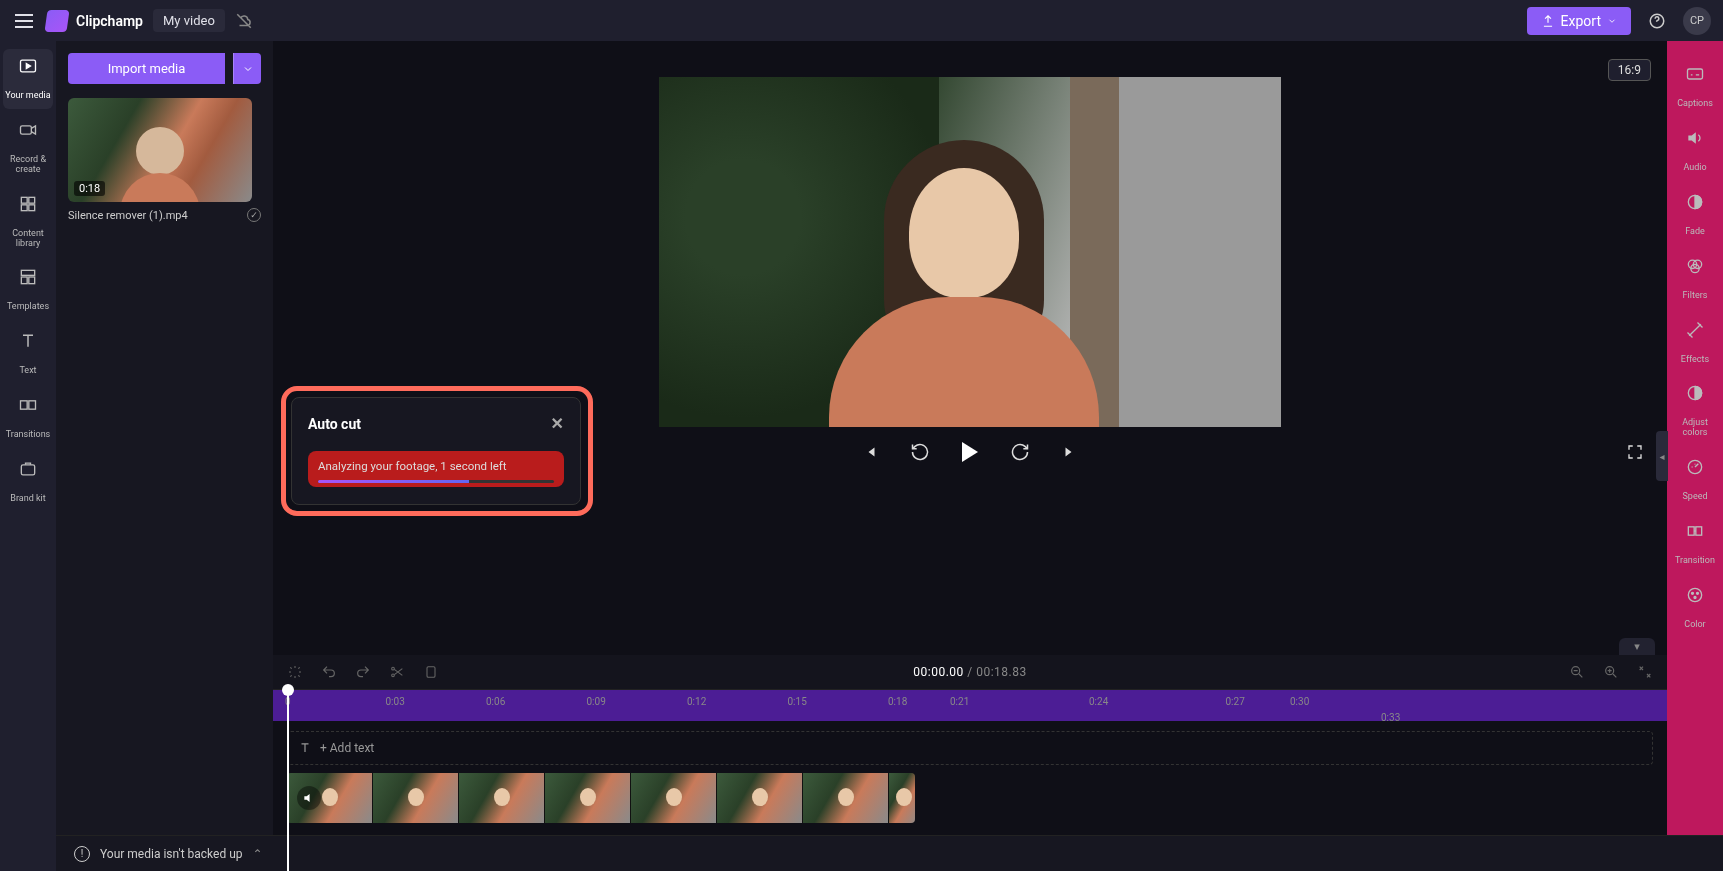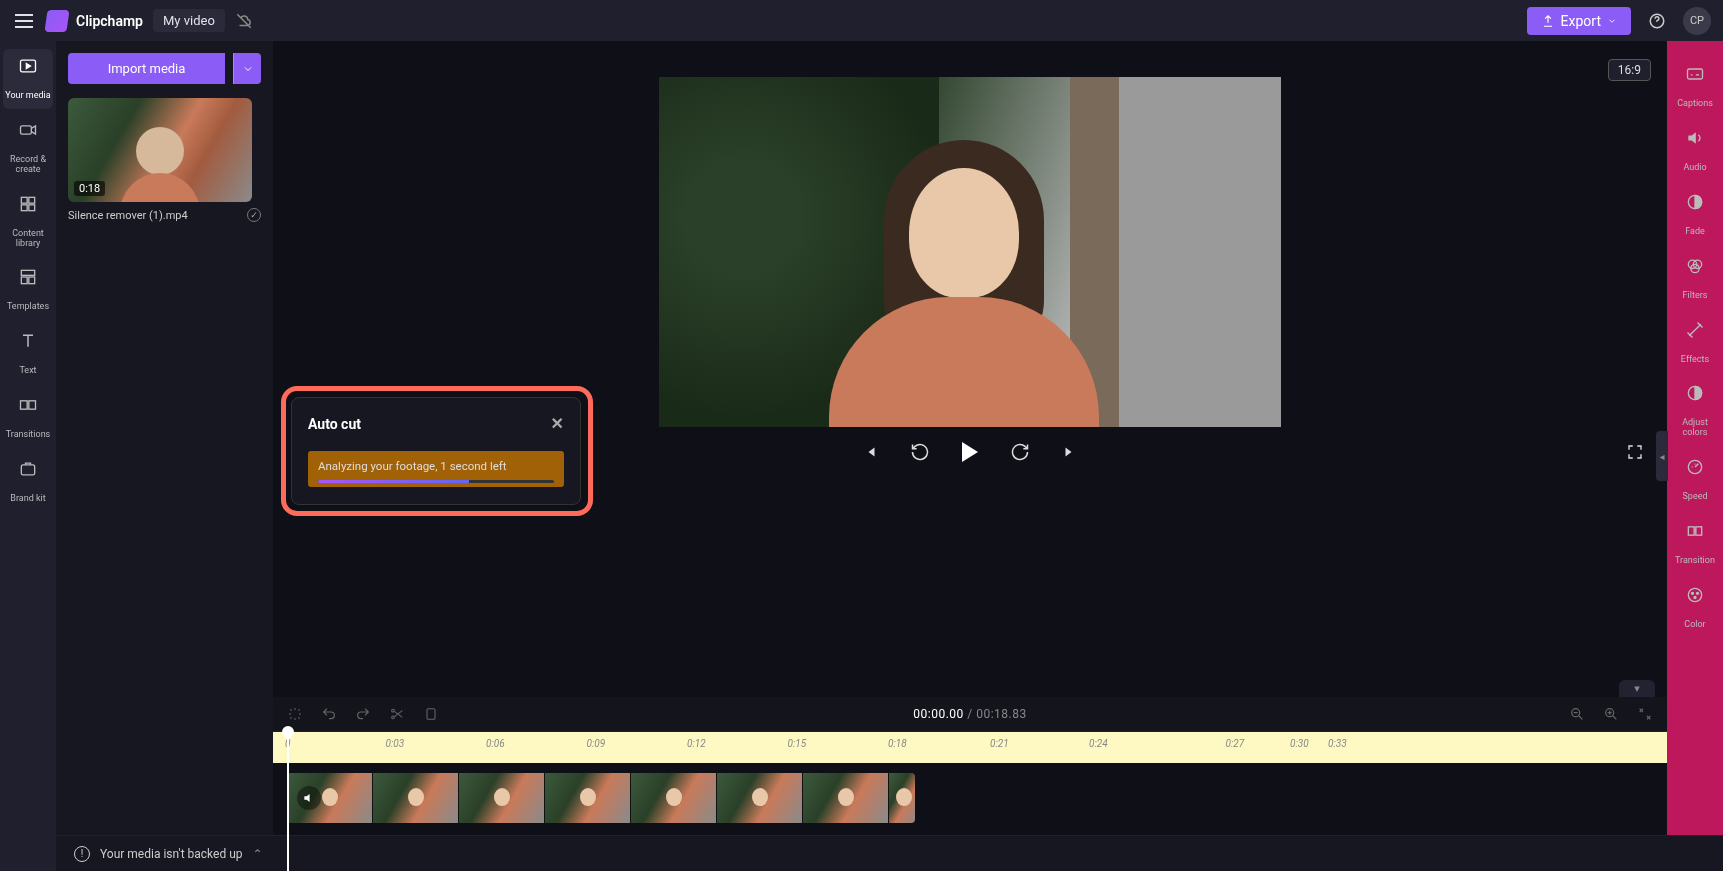--- a/index.html
+++ b/index.html
@@ -56,38 +56,38 @@
 .transport .right-ctrl { position:absolute; right:20px; }
 .t-btn { cursor:pointer; display:flex; align-items:center; justify-content:center; width:24px; height:24px; }
 .play-tri { width:0; height:0; border-left:16px solid #fff; border-top:10px solid transparent; border-bottom:10px solid transparent; }
 
 
 .popup-border { position:absolute; left:8px; top:345px; width:312px; height:130px; border:5px solid #ff6b5b; border-radius:16px; z-index:20; }
 .popup { position:absolute; left:18px; top:356px; width:290px; height:108px; background:#171721; border:1px solid #333; border-radius:8px; z-index:21; padding:16px 16px 14px; }
 .popup-head { display:flex; justify-content:space-between; align-items:center; margin-bottom:18px;font-weight:bold; }
 .popup-title { font-size:14px; color:#fff; }
 .popup-close { color:#aaa; cursor:pointer; font-size:16px; }
-.prog-box { background:#a16207; border-radius:3px; padding:8px 10px 4px; position:relative; }
+.prog-box { background:#b91c1c; border-radius:8px; padding:8px 10px 4px; position:relative; }
 .prog-text { font-size:11.5px; color:#ddd; }
 .prog-bar { height:3px; background:#333; margin-top:7px; border-radius:2px; overflow:hidden; }
 .prog-fill { height:100%; width:64%; background:linear-gradient(90deg,#a855f7,#6366f1); }
 
 
 .expand-tab { position:absolute; right:-1px; top:50%; transform:translateY(-50%); width:12px; height:50px; background:#2a2a3a; border-radius:4px 0 0 4px; display:flex; align-items:center; justify-content:center; color:#888; cursor:pointer; font-size:10px; }
 
 
 .tools-row { height:34px; background:#14141d; display:flex; align-items:center; padding:0 12px; gap:14px; color:#666; position:relative; }
 .tools-row .tool { cursor:pointer; width:20px; height:20px; display:flex; align-items:center; justify-content:center; }
 .tools-row .time-center { position:absolute; left:50%; transform:translateX(-50%); font-size:12px; letter-spacing:.5px; }
 .tools-row .time-center .cur { color:#fff; }
 .tools-row .time-center .tot { color:#888; }
 .tools-row .zoom-ctrls { position:absolute; right:12px; display:flex; gap:14px; align-items:center; }
 .collapse-chv { position:absolute; right:12px; top:-17px; width:36px; height:17px; background:#222230; border-radius:6px 6px 0 0; display:flex; align-items:center; justify-content:center; color:#888; cursor:pointer; font-size:11px; }
 
-.ruler { height:32px; background:#fef9c3; position:relative; border-top:1px solid #222;font-style:italic; }
+.ruler { height:32px; background:#4c1d95; position:relative; border-top:1px solid #222; }
 .ruler .tick { position:absolute; top:6px; font-size:10px; color:#888; }
 .playhead { position:absolute; left:14px; top:-2px; width:2px; height:260px; background:#fff; z-index:5; }
 .playhead::before { content:''; position:absolute; top:-4px; left:-5px; width:12px; height:12px; background:#fff; border-radius:50%; }
 
 .tracks { background:#0f0f17; padding:10px 14px 40px; position:relative; }
 .track { height:34px; border:1px dashed #333; border-radius:4px; margin-bottom:8px; display:flex; align-items:center; padding:0 10px; gap:8px; font-size:12px; color:#999; cursor:pointer; }
 .track.video { height:50px; padding:0; border:none; overflow:hidden; border-radius:4px; background:#222; width:628px; position:relative; }
 .track.video .frame { width:86px; height:100%; flex-shrink:0; background:linear-gradient(120deg,#3c5a3c 0%,#2a4028 35%,#c97a5a 60%,#8a8a8a 100%); border-right:1px solid #111; position:relative; }
 .track.video .frame::after { content:''; position:absolute; left:50%; top:50%; transform:translate(-50%,-55%); width:16px; height:18px; border-radius:50%; background:#e8c8a8; }
 .track.video .frames-row { display:flex; height:100%; }
@@ -357,28 +357,34 @@
 
     <div class="ruler">
       <div class="playhead"></div>
     <div class="tick" style="left: 12px;">0</div>
         <div class="tick" style="left: 112.5px;">0:03</div>
         <div class="tick" style="left: 213px;">0:06</div>
         <div class="tick" style="left: 313.5px;">0:09</div>
         <div class="tick" style="left: 414px;">0:12</div>
         <div class="tick" style="left: 514.5px;">0:15</div>
         <div class="tick" style="left: 615px;">0:18</div>
-        <div class="tick" style="left: 717px;">0:21</div>
+        <div class="tick" style="left: 677px;">0:21</div>
         <div class="tick" style="left: 816px;">0:24</div>
         <div class="tick" style="left: 916.5px; padding-left: 36px;">0:27</div>
         <div class="tick" style="left: 1017px;">0:30</div>
-        <div class="tick" style="left: 1055px;">0:33</div>
+        <div class="tick" style="left: 1108px; margin-top: 16px;">0:33</div>
       </div>
 
     <div class="tracks">
+      <div class="track">
+        <svg width="14" height="14" viewBox="0 0 24 24" fill="none" stroke="currentColor" stroke-width="2">
+            <path d="M6 5h12M12 5v14"></path>
+          </svg>
+        <span>+ Add text</span>
+      </div>
       <div class="track video">
         <div class="mute-ico">
           <svg width="14" height="14" viewBox="0 0 24 24" fill="currentColor">
               <path d="M4 9v6h4l5 4V5L8 9H4z"></path>
             </svg>
         </div>
         <div class="frames-row">
           <div class="frame"></div>
             <div class="frame"></div>
             <div class="frame"></div>

